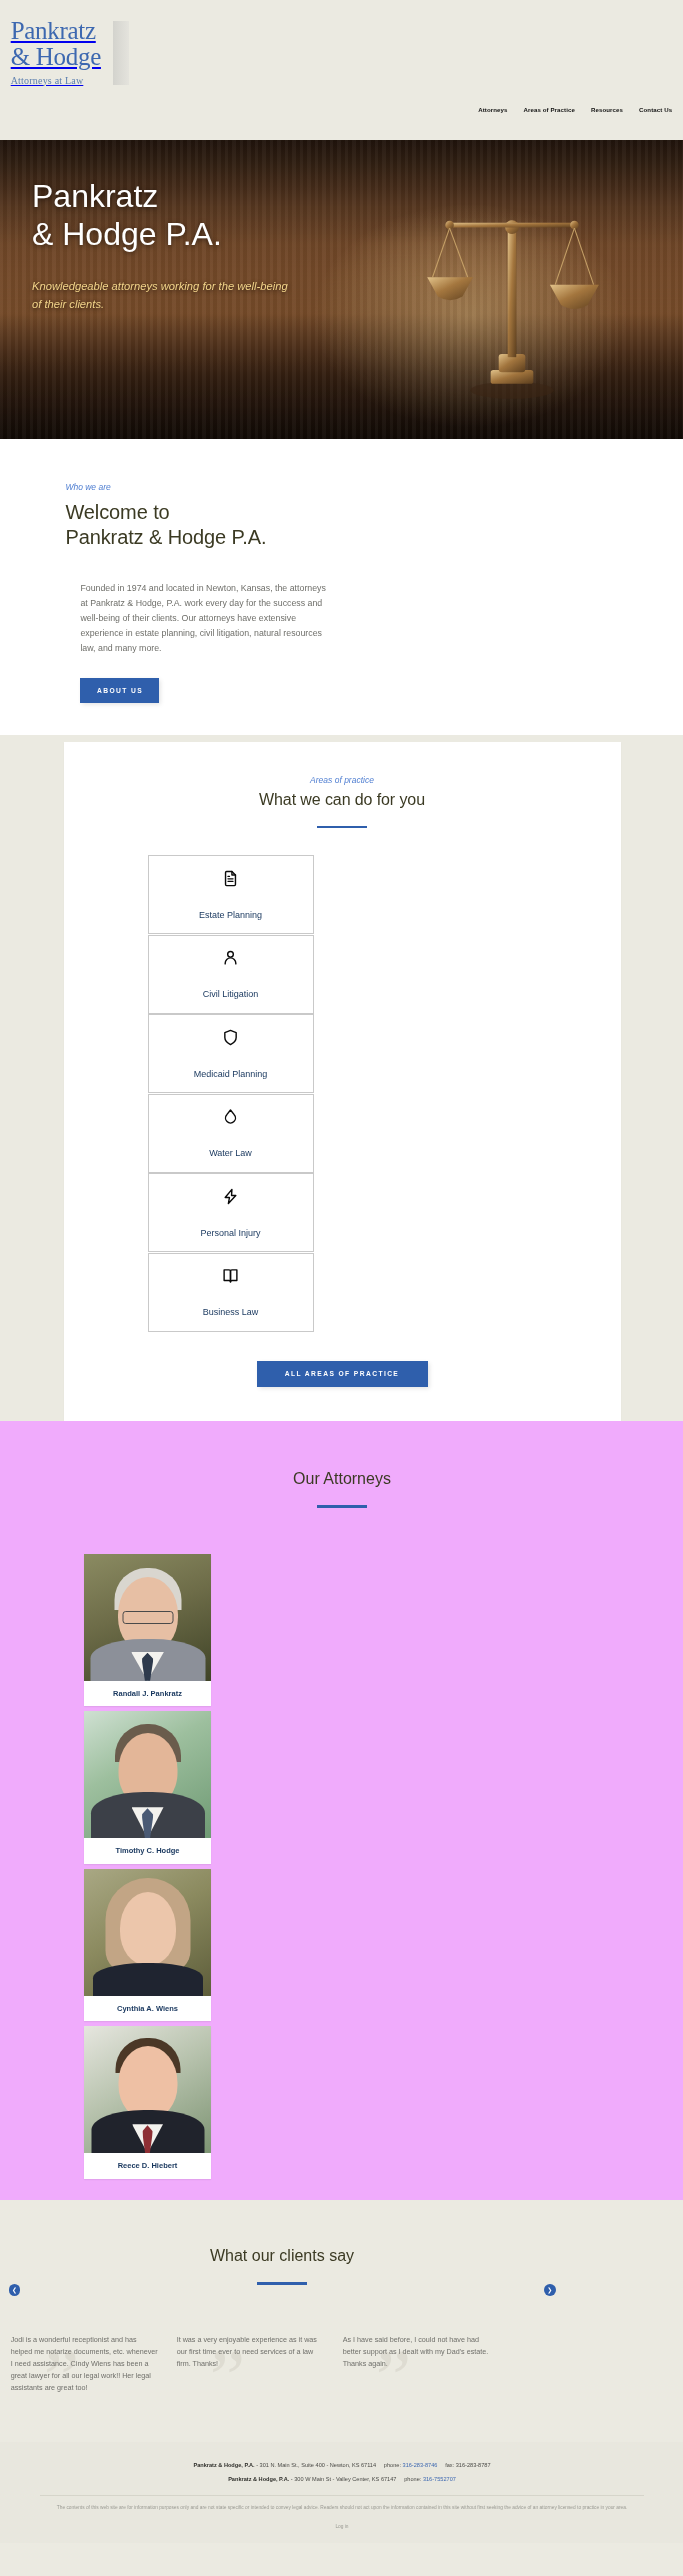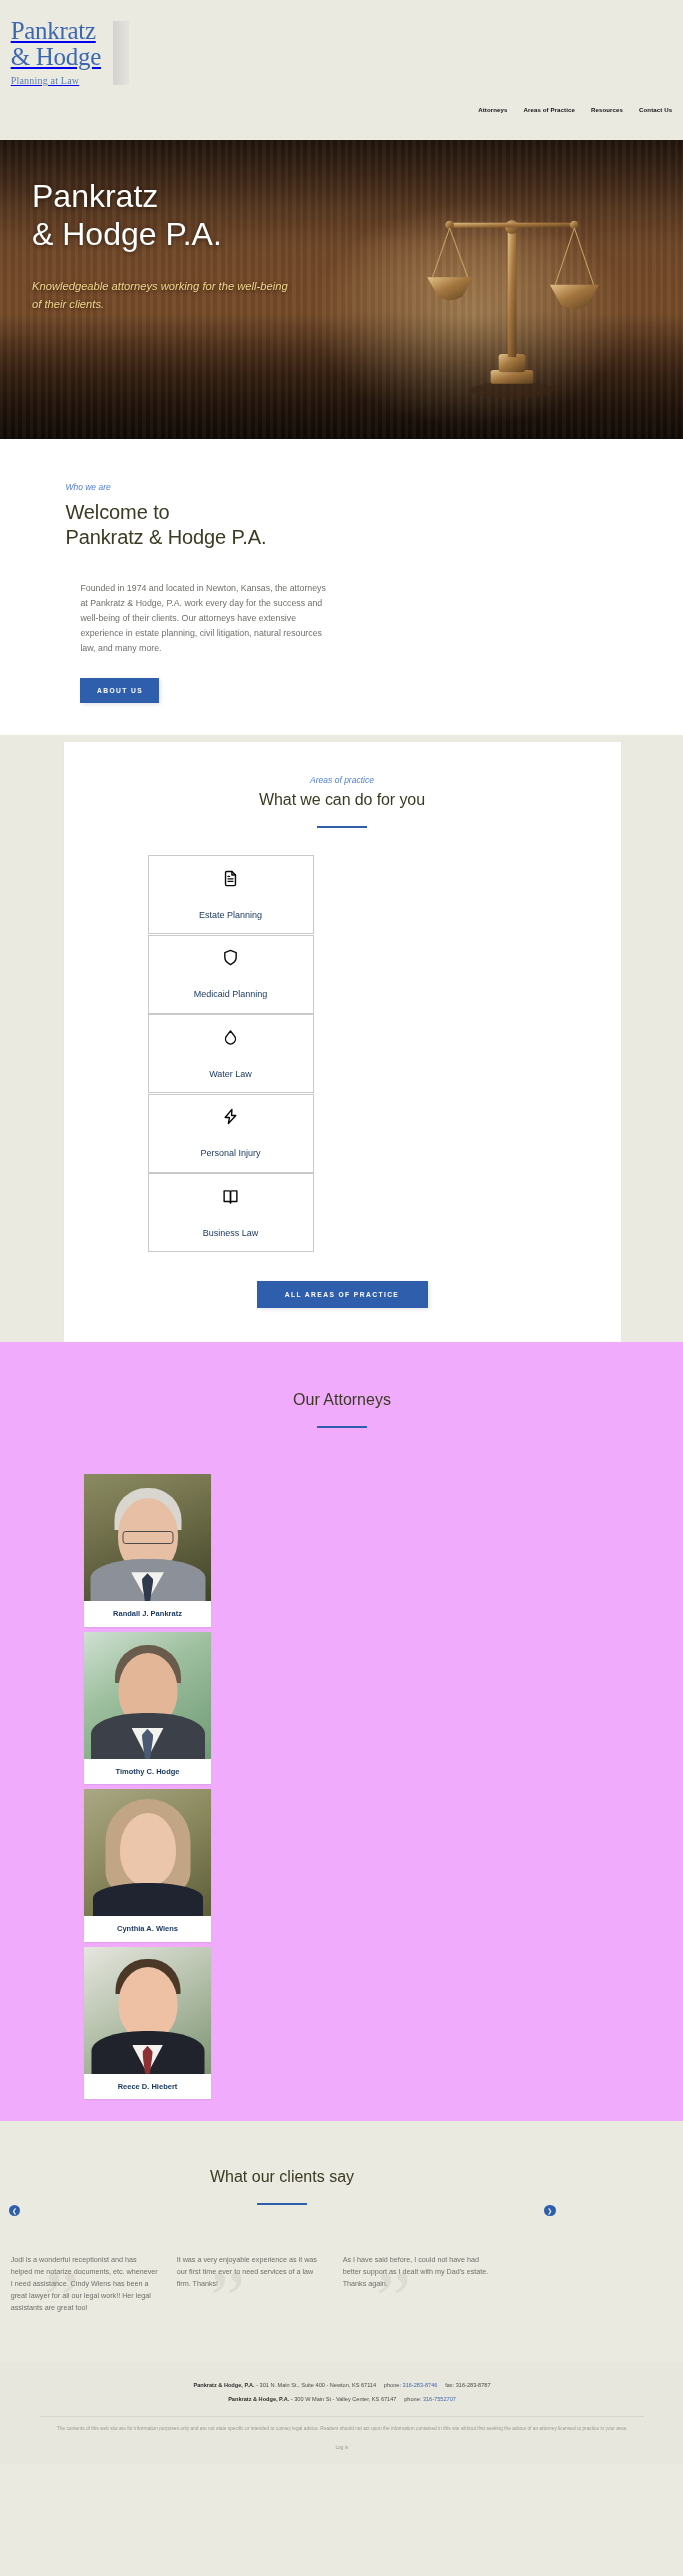--- a/index.html
+++ b/index.html
@@ -378,21 +378,21 @@
   }
 </style>
 </head>
 <body>
 
 <header class="site-header">
   <a class="logo-block" href="#">
     <span class="logo-badge"></span>
     <div class="logo-line1">Pankratz</div>
     <div class="logo-line2">&amp; Hodge</div>
-    <div class="logo-tag">Planning at Law</div>
+    <div class="logo-tag">Attorneys at Law</div>
   </a>
 
   <nav class="main-nav">
     <a href="#">Attorneys</a>
     <a href="#">Areas of Practice</a>
     <a href="#">Resources</a>
     <a href="#">Contact Us</a>
   </nav>
 </header>
 
@@ -458,20 +458,27 @@
         <svg class="p-icon" viewBox="0 0 24 24" fill="none" stroke="#0a0a0a" stroke-width="2" stroke-linecap="round" stroke-linejoin="round">
           <path d="M14 2H6.5A1.5 1.5 0 0 0 5 3.5v17A1.5 1.5 0 0 0 6.5 22h11a1.5 1.5 0 0 0 1.5-1.5V7z"></path>
           <path d="M14 2v5h5"></path>
             <path d="M8.5 12.5h7"></path>
             <path d="M8.5 16h7"></path>
             <path d="M8.5 9h2"></path>
         </svg>
         <span class="p-label">Estate Planning</span>
       </a>
 
+      <a class="practice-card" href="#">
+        <svg class="p-icon" viewBox="0 0 24 24" fill="none" stroke="#0a0a0a" stroke-width="2" stroke-linecap="round" stroke-linejoin="round">
+          <circle cx="12" cy="7.5" r="4"></circle>
+          <path d="M4.5 21v-1a7.5 7.5 0 0 1 15 0v1"></path>
+        </svg>
+        <span class="p-label">Civil Litigation</span>
+      </a>
 
       <a class="practice-card" href="#">
         <svg class="p-icon" viewBox="0 0 24 24" fill="none" stroke="#0a0a0a" stroke-width="2" stroke-linecap="round" stroke-linejoin="round">
           <path d="M12 22s8-4 8-10V5l-8-3-8 3v7c0 6 8 10 8 10z"></path>
         </svg>
         <span class="p-label">Medicaid Planning</span>
       </a>
 
       <a class="practice-card" href="#">
         <svg class="p-icon" viewBox="0 0 24 24" fill="none" stroke="#0a0a0a" stroke-width="2" stroke-linecap="round" stroke-linejoin="round">

